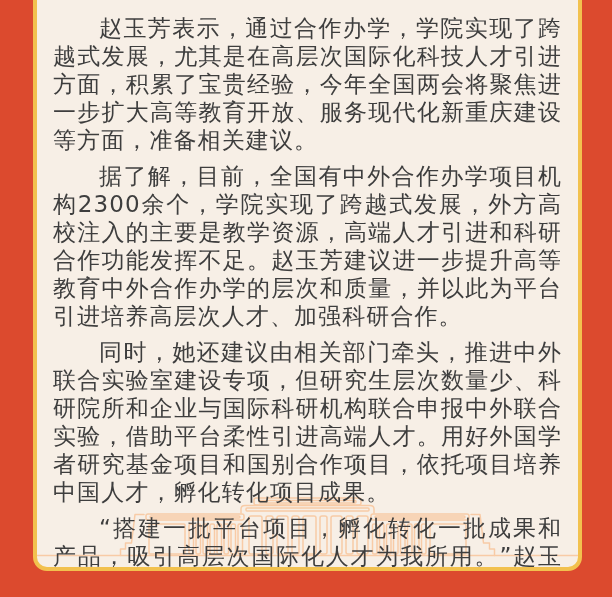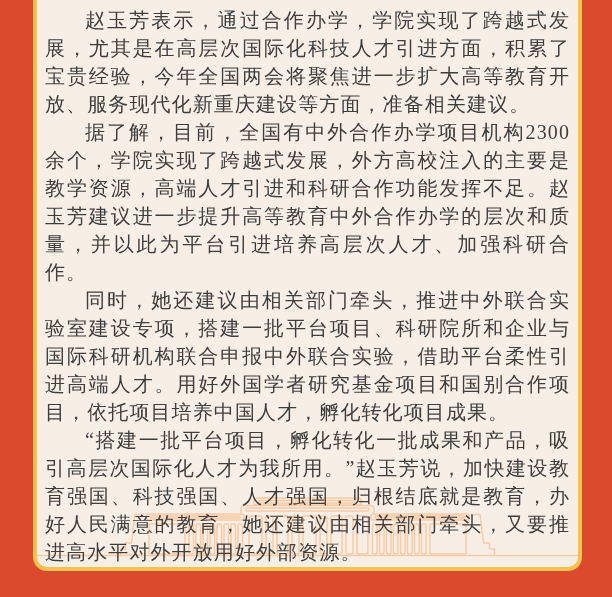--- a/index.html
+++ b/index.html
@@ -22,28 +22,27 @@
     border: 4px solid #F2C14E;
     border-radius: 10px 10px 14px 14px;
     overflow: hidden;
   }
   .content {
     position: relative;
     padding: 14px 8px 0 8px;
     z-index: 2;
   }
   .para {
-    font-size: 20px;
+    font-size: 23px;
     line-height: 28px;
     letter-spacing: 1.1px;
     color: #3E3E3E;
     text-align: justify;
     text-indent: 2em;
-    margin: 0;
-    font-family: Liberation Serif, serif;
+    margin: 8px;
   }
   .building {
     position: absolute;
     left: 0; bottom: 2px;
     width: 541px; height: 75px;
     z-index: 1;
     display: block;
   }
   .building * {
     fill: none;
@@ -55,21 +54,21 @@
 </style>
 </head>
 <body>
 
 <div class="page">
   <div class="card">
 
     <div class="content">
       <p class="para">赵玉芳表示，通过合作办学，学院实现了跨越式发展，尤其是在高层次国际化科技人才引进方面，积累了宝贵经验，今年全国两会将聚焦进一步扩大高等教育开放、服务现代化新重庆建设等方面，准备相关建议。</p>
       <p class="para">据了解，目前，全国有中外合作办学项目机构2300余个，学院实现了跨越式发展，外方高校注入的主要是教学资源，高端人才引进和科研合作功能发挥不足。赵玉芳建议进一步提升高等教育中外合作办学的层次和质量，并以此为平台引进培养高层次人才、加强科研合作。</p>
-      <p class="para">同时，她还建议由相关部门牵头，推进中外联合实验室建设专项，搭建一批平台项目、科研院所和企业与国际科研机构联合申报中外联合实验，借助平台柔性引进高端人才。用好外国学者研究基金项目和国别合作项目，依托项目培养中国人才，孵化转化项目成果。</p>
+      <p class="para">同时，她还建议由相关部门牵头，推进中外联合实验室建设专项，但研究生层次数量少、科研院所和企业与国际科研机构联合申报中外联合实验，借助平台柔性引进高端人才。用好外国学者研究基金项目和国别合作项目，依托项目培养中国人才，孵化转化项目成果。</p>
       <p class="para">“搭建一批平台项目，孵化转化一批成果和产品，吸引高层次国际化人才为我所用。”赵玉芳说，加快建设教育强国、科技强国、人才强国，归根结底就是教育，办好人民满意的教育，她还建议由相关部门牵头，又要推进高水平对外开放用好外部资源。</p>
     </div>
 
     <svg class="building" viewBox="0 0 541 75" aria-hidden="true">
 
       <path d="M0,65.5 H541"></path>
 
       <rect x="217" y="8" width="107" height="7" rx="2"></rect>
       <rect x="222" y="10.5" width="97" height="2.5" rx="1"></rect>
 

